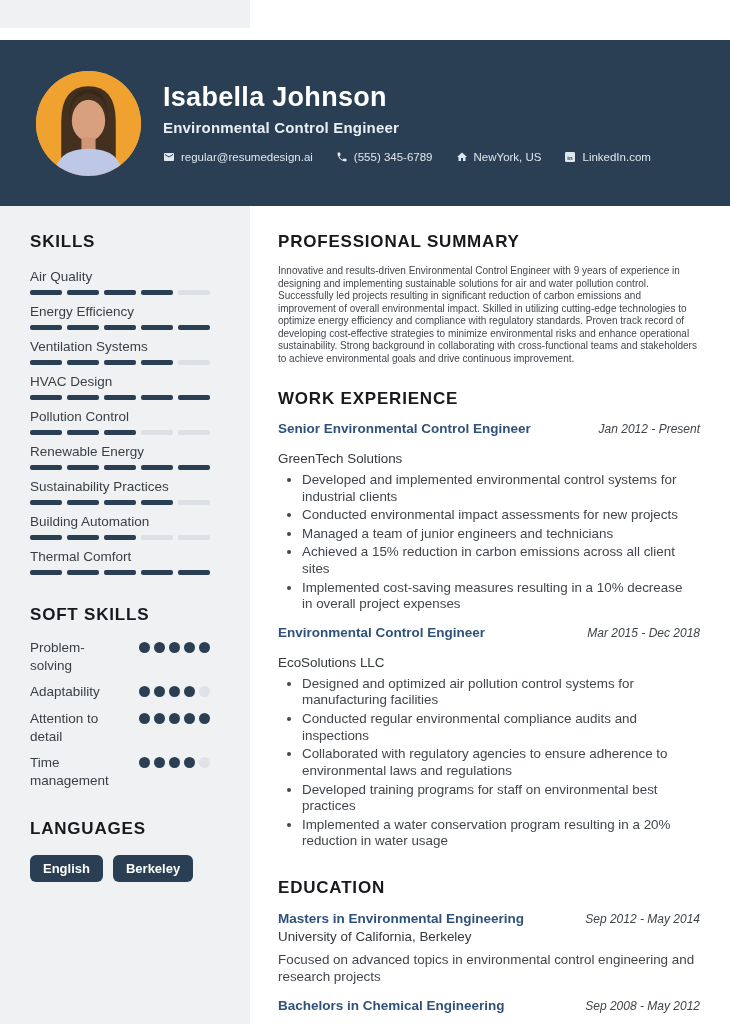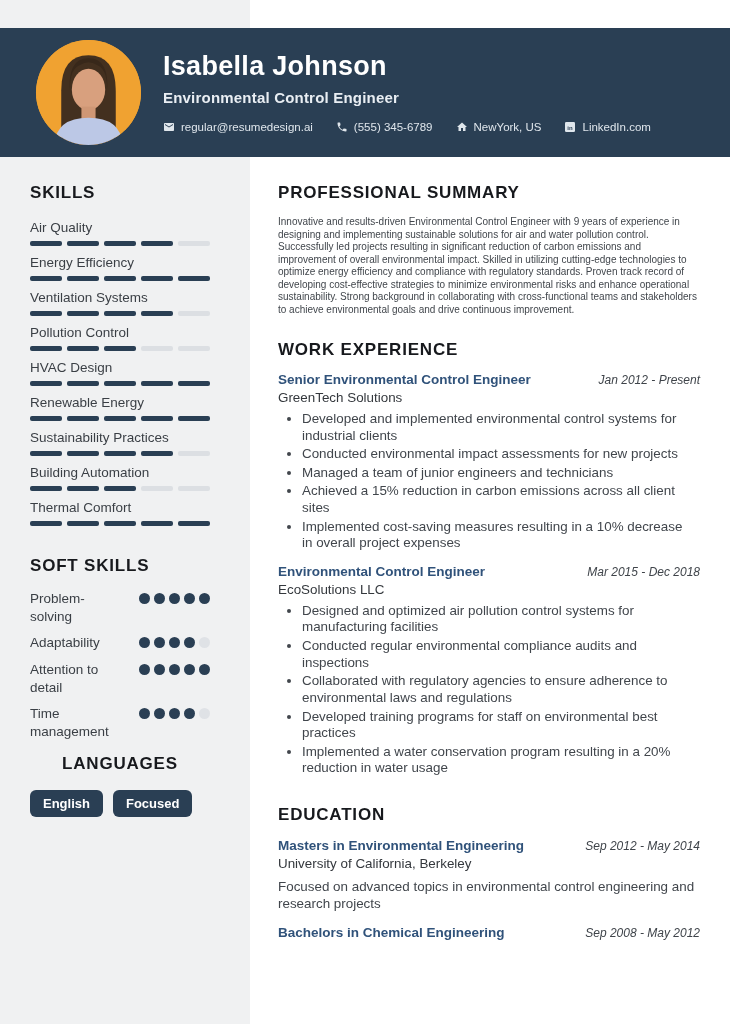--- a/index.html
+++ b/index.html
@@ -12,24 +12,25 @@
   }
   .page { width:730px; height:1024px; display:flex; flex-direction:column; }
 
   
   .topband { height:28px; display:flex; flex:0 0 auto; }
   .topband-left { width:250px; background:var(--sidebar-bg,#f0f1f2); }
   .topband-right { flex:1; background:#ffffff; }
 
   
   .header {
-    height:129px; flex:0 0 auto;
+    height:166px; flex:0 0 auto;
     background:var(--navy,#2a3f54);
     display:flex; align-items:center;
     padding-left:36px;
+    margin-top:12px;
   }
   .photo {
     width:105px; height:105px; border-radius:50%;
     overflow:hidden; flex:0 0 auto;
     background:var(--photo-bg,#f0a231);
   }
   .photo svg { display:block; width:100%; height:100%; }
   .id-block { margin-left:22px; }
   .name {
     color:#ffffff; font-size:27px; font-weight:bold;
@@ -48,21 +49,21 @@
   .cols { flex:1; display:flex; }
   .sidebar { width:250px; flex:0 0 auto; background:var(--sidebar-bg,#f0f1f2); padding:26px 40px 20px 30px; }
   .main { flex:1; background:#ffffff; padding:26px 30px 20px 28px; }
 
   h2.section {
     font-size:17px; font-weight:bold; color:#17191d;
     letter-spacing:0.8px;
   }
   .sidebar h2.section { margin-bottom:17px; }
   .sidebar h2.soft { margin-top:30px; margin-bottom:14px; }
-  .sidebar h2.lang { margin-top:12px; margin-bottom:16px;text-align:center; }
+  .sidebar h2.lang { margin-top:28px; margin-bottom:16px; }
 
   
   .skill { margin-bottom:9px; }
   .skill-label { font-size:13.5px; color:#3a3f45; margin-bottom:6px; }
   .skill-bar { display:flex; gap:5px; }
   .skill-bar .seg { flex:1; height:5px; border-radius:2px; background:var(--bar-empty,#dcdfe3); }
   .skill-bar .seg.fill { background:var(--navy,#2a3f54); }
 
   
   .softskill { display:flex; justify-content:space-between; align-items:flex-start; margin-bottom:8px;gap:20px; }
@@ -84,21 +85,21 @@
     margin-top:13px; font-size:10px; line-height:1.25;
     color:#41464c; max-width:425px;
   }
   h2.work { margin-top:24px; }
   h2.edu { margin-top:28px; }
 
   .job { margin-top:12px; }
   .jrow { display:flex; justify-content:space-between; align-items:baseline; }
   .jtitle { font-size:13.5px; font-weight:bold; color:var(--accent,#30527a); }
   .jdate { font-size:12px; font-style:italic; color:#3f444a; white-space:nowrap; }
-  .jcompany { font-size:13.4px; color:#34383d; margin-top:3px; }
+  .jcompany { font-size:13.4px; color:#34383d; margin-top:15px; }
   .jbullets { margin:6px 16px 10px 0; padding-left:24px; }
   .jbullets li { font-size:13.4px; line-height:1.24; color:#41464c; margin-bottom:2px; max-width:400px; }
 
   .eduitem { margin-top:13px; }
   .eschool { font-size:13.4px; color:#34383d; margin-top:3px; }
   .edesc { font-size:13.4px; line-height:1.28; color:#41464c; margin-top:7px; max-width:425px; }
 </style>
 </head>
 <body>
 
@@ -190,37 +191,37 @@
             <div class="skill-label">Ventilation Systems</div>
             <div class="skill-bar">
               <span class="seg fill"></span>
               <span class="seg fill"></span>
               <span class="seg fill"></span>
               <span class="seg fill"></span>
               <span class="seg"></span>
             </div>
           </div>
           <div class="skill">
+            <div class="skill-label">HVAC Design</div>
+            <div class="skill-bar">
+              <span class="seg fill"></span>
+              <span class="seg fill"></span>
+              <span class="seg fill"></span>
+              <span class="seg fill"></span>
+              <span class="seg fill"></span>
+            </div>
+          </div>
+          <div class="skill">
             <div class="skill-label">Pollution Control</div>
             <div class="skill-bar">
               <span class="seg fill"></span>
               <span class="seg fill"></span>
               <span class="seg fill"></span>
               <span class="seg"></span>
               <span class="seg"></span>
-            </div>
-          </div>
-          <div class="skill">
-            <div class="skill-label">HVAC Design</div>
-            <div class="skill-bar">
-              <span class="seg fill"></span>
-              <span class="seg fill"></span>
-              <span class="seg fill"></span>
-              <span class="seg fill"></span>
-              <span class="seg fill"></span>
             </div>
           </div>
           <div class="skill">
             <div class="skill-label">Renewable Energy</div>
             <div class="skill-bar">
               <span class="seg fill"></span>
               <span class="seg fill"></span>
               <span class="seg fill"></span>
               <span class="seg fill"></span>
               <span class="seg fill"></span>
@@ -298,21 +299,21 @@
               <span class="dot fill"></span>
               <span class="dot fill"></span>
               <span class="dot"></span>
             </div>
           </div>
         </div>
 
       <h2 class="section lang">LANGUAGES</h2>
       <div id="languages" class="pills">
           <span class="pill">English</span>
-          <span class="pill">Focused</span>
+          <span class="pill">Berkeley</span>
         </div>
     </aside>
 
     <main class="main">
       <h2 class="section">PROFESSIONAL SUMMARY</h2>
       <p class="summary">Innovative and results-driven Environmental Control Engineer with 9 years of experience in designing and implementing sustainable solutions for air and water pollution control. Successfully led projects resulting in significant reduction of carbon emissions and improvement of overall environmental impact. Skilled in utilizing cutting-edge technologies to optimize energy efficiency and compliance with regulatory standards. Proven track record of developing cost-effective strategies to minimize environmental risks and enhance operational sustainability. Strong background in collaborating with cross-functional teams and stakeholders to achieve environmental goals and drive continuous improvement.</p>
 
       <h2 class="section work">WORK EXPERIENCE</h2>
       <div id="jobs">
           <div class="job">

